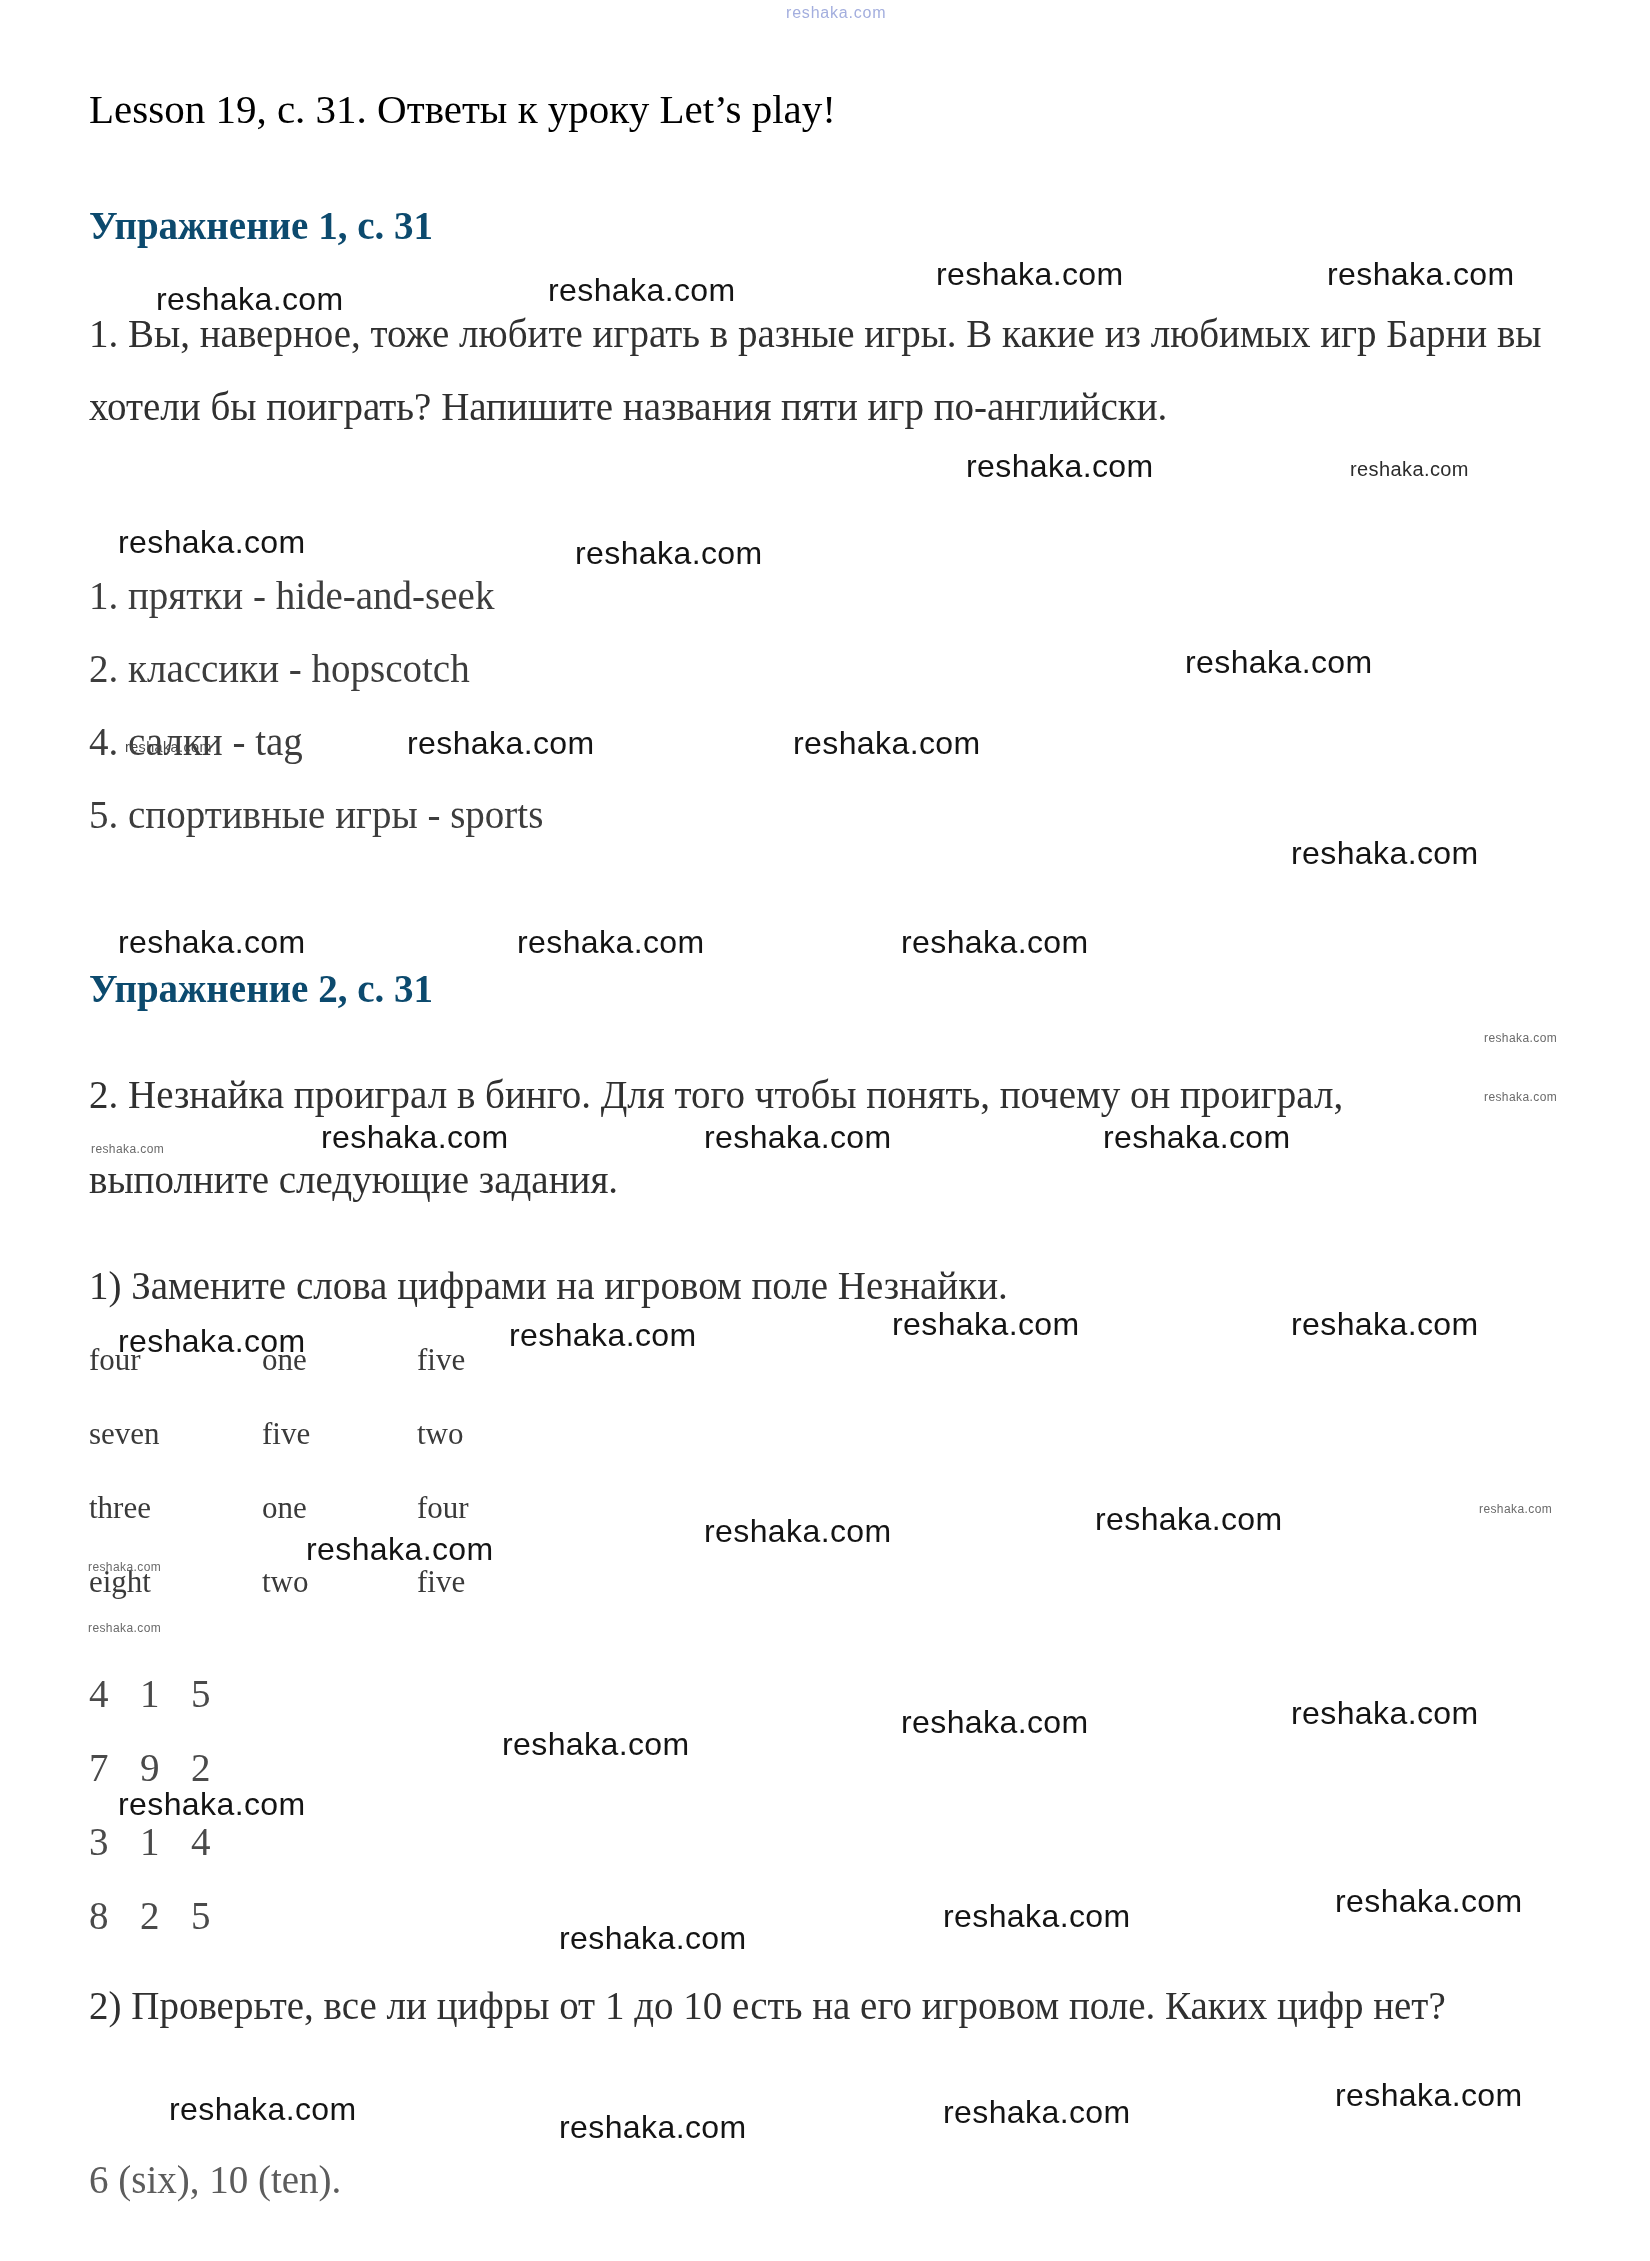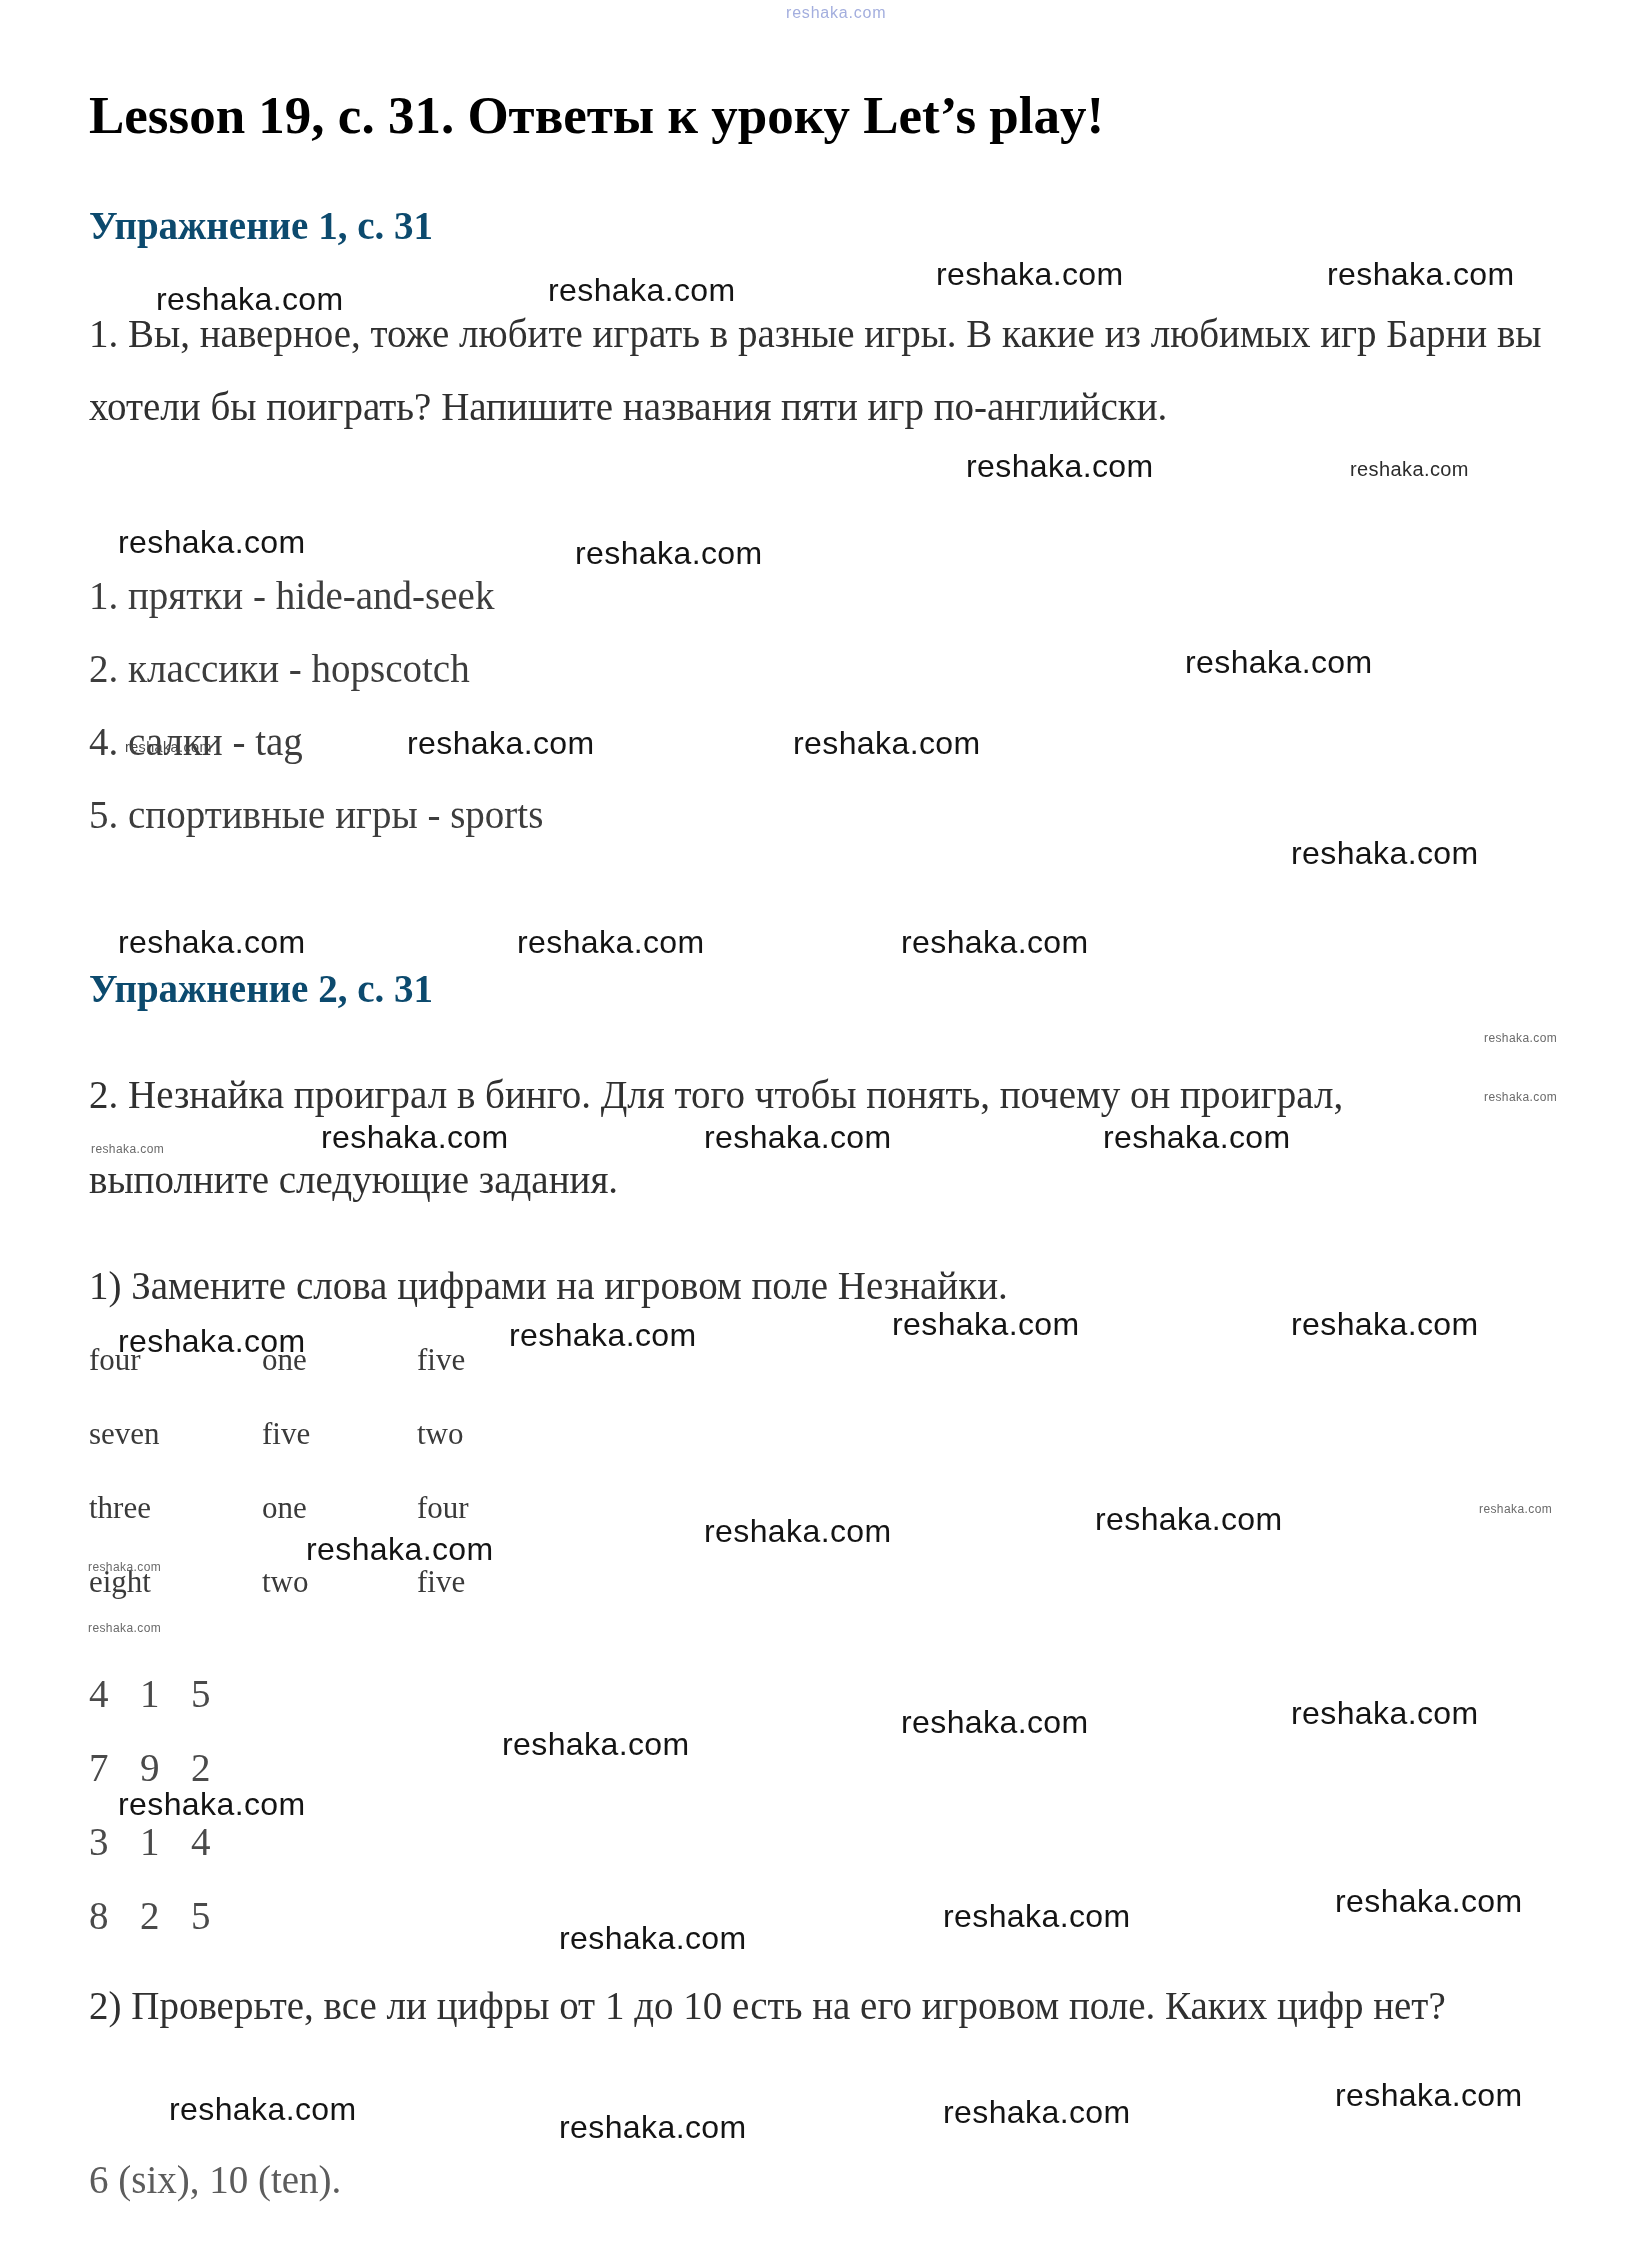--- a/index.html
+++ b/index.html
@@ -10,21 +10,21 @@
   }
   .wm {
     position:absolute; font-family:"Liberation Sans", sans-serif;
     font-size:32px; color:#141414; white-space:nowrap; letter-spacing:0.4px;
   }
   .wm.sm   { font-size:20px; color:#2c2c2c; }
   .wm.xs   { font-size:14.4px; color:#4a4a4a; }
   .wm.tiny { font-size:12px; color:#6a6a6a; }
   .wm.top  { font-size:16px; color:#a3aede; letter-spacing:0.8px; }
   .title {
-    position:absolute; font-size:53px; font-weight:700; color:#000;
+    position:absolute; font-size:41px; font-weight:400; color:#000;
     white-space:nowrap;
   }
   .h2 {
     position:absolute; font-size:39px; font-weight:700; color:#0c4a6e;
     white-space:nowrap;
   }
   .para  { position:absolute; font-size:39px; line-height:73px; color:#303030; }
   .para.p2 { line-height:85px; }
   .answers { position:absolute; font-size:39px; line-height:73px; color:#3d3d3d; }
   .answers div { white-space:nowrap; }

